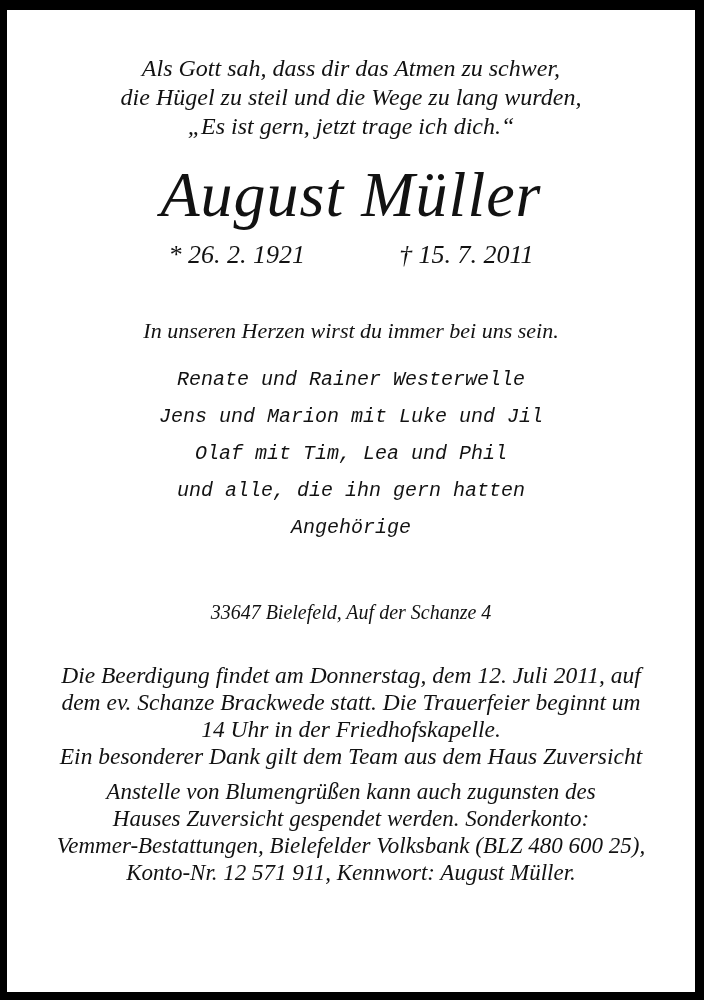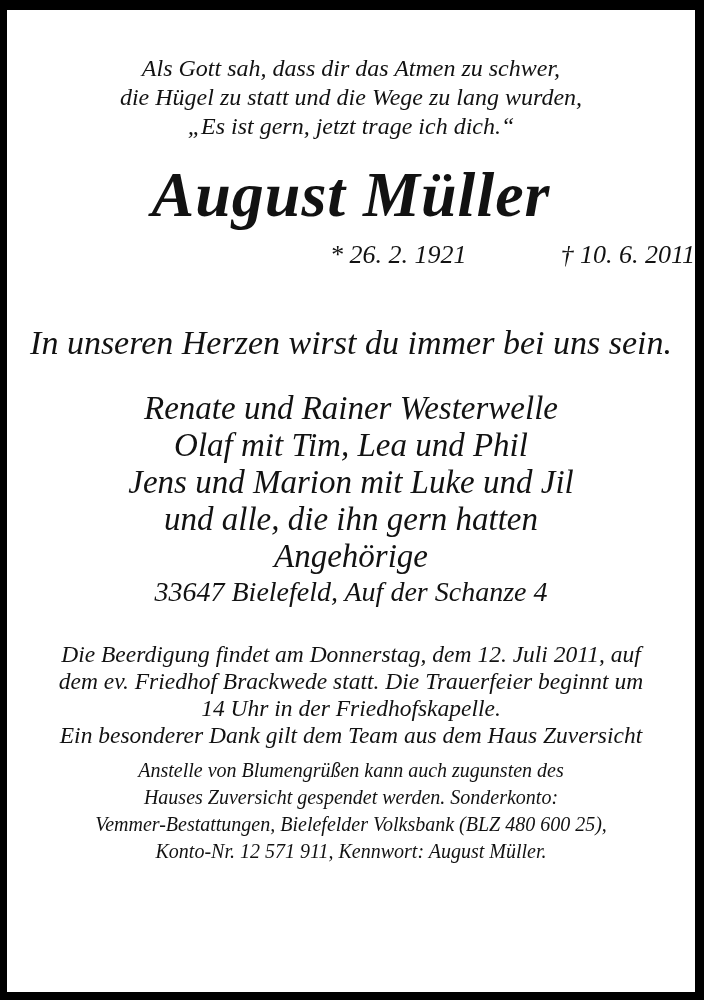--- a/index.html
+++ b/index.html
@@ -29,92 +29,94 @@
     color: #121212;
   }
   .poem {
     font-size: 24px;
     line-height: 29px;
   }
   .deceased-name {
     margin: 18px 0 0 0;
     font-size: 64px;
     line-height: 72px;
-    font-weight: bold;
+    font-weight: normal;
     font-style: italic;
     letter-spacing: 1px;
   }
   .dates {
     margin-top: 8px;
     display: flex;
-    justify-content: flex-end;
+    justify-content: center;
     gap: 94px;
     font-size: 26px;
     line-height: 32px;
   }
   .dedication {
-    margin-top: 55px;
-    font-size: 34px;
+    margin-top: 43px;
+    font-size: 22px;
     line-height: 34px;
     font-family: Liberation Serif, serif;
   }
   .mourners {
-    margin-top: 30px;
-    font-size: 33px;
+    margin-top: 13px;
+    font-size: 20px;
     line-height: 37px;
+    font-family: Liberation Mono, monospace;
   }
   .address {
-    font-size: 28px;
+    margin-top: 50px;
+    font-size: 20px;
     line-height: 33px;
   }
   .funeral-info {
     margin-top: 33px;
     font-size: 23.5px;
     line-height: 27px;
   }
   .donation-info {
     margin-top: 8px;
-    font-size: 20px;
+    font-size: 23px;
     line-height: 27px;
   }
 </style>
 </head>
 <body>
 
 <div class="canvas">
   <div class="page">
 
     <div class="poem">
       <div>Als Gott sah, dass dir das Atmen zu schwer,</div>
-      <div>die Hügel zu statt und die Wege zu lang wurden,</div>
+      <div>die Hügel zu steil und die Wege zu lang wurden,</div>
       <div>„Es ist gern, jetzt trage ich dich.“</div>
     </div>
 
     <h1 class="deceased-name">August Müller</h1>
 
     <div class="dates">
       <span>* 26. 2. 1921</span>
-      <span>† 10. 6. 2011</span>
+      <span>† 15. 7. 2011</span>
     </div>
 
     <div class="dedication">In unseren Herzen wirst du immer bei uns sein.</div>
 
     <div class="mourners">
       <div>Renate und Rainer Westerwelle</div>
+      <div>Jens und Marion mit Luke und Jil</div>
       <div>Olaf mit Tim, Lea und Phil</div>
-      <div>Jens und Marion mit Luke und Jil</div>
       <div>und alle, die ihn gern hatten</div>
       <div>Angehörige</div>
     </div>
 
     <div class="address">33647 Bielefeld, Auf der Schanze 4</div>
 
     <div class="funeral-info">
       <div>Die Beerdigung findet am Donnerstag, dem 12. Juli 2011, auf</div>
-      <div>dem ev. Friedhof Brackwede statt. Die Trauerfeier beginnt um</div>
+      <div>dem ev. Schanze Brackwede statt. Die Trauerfeier beginnt um</div>
       <div>14 Uhr in der Friedhofskapelle.</div>
       <div>Ein besonderer Dank gilt dem Team aus dem Haus Zuversicht</div>
     </div>
 
     <div class="donation-info">
       <div>Anstelle von Blumengrüßen kann auch zugunsten des</div>
       <div>Hauses Zuversicht gespendet werden. Sonderkonto:</div>
       <div>Vemmer-Bestattungen, Bielefelder Volksbank (BLZ 480 600 25),</div>
       <div>Konto-Nr. 12 571 911, Kennwort: August Müller.</div>
     </div>

